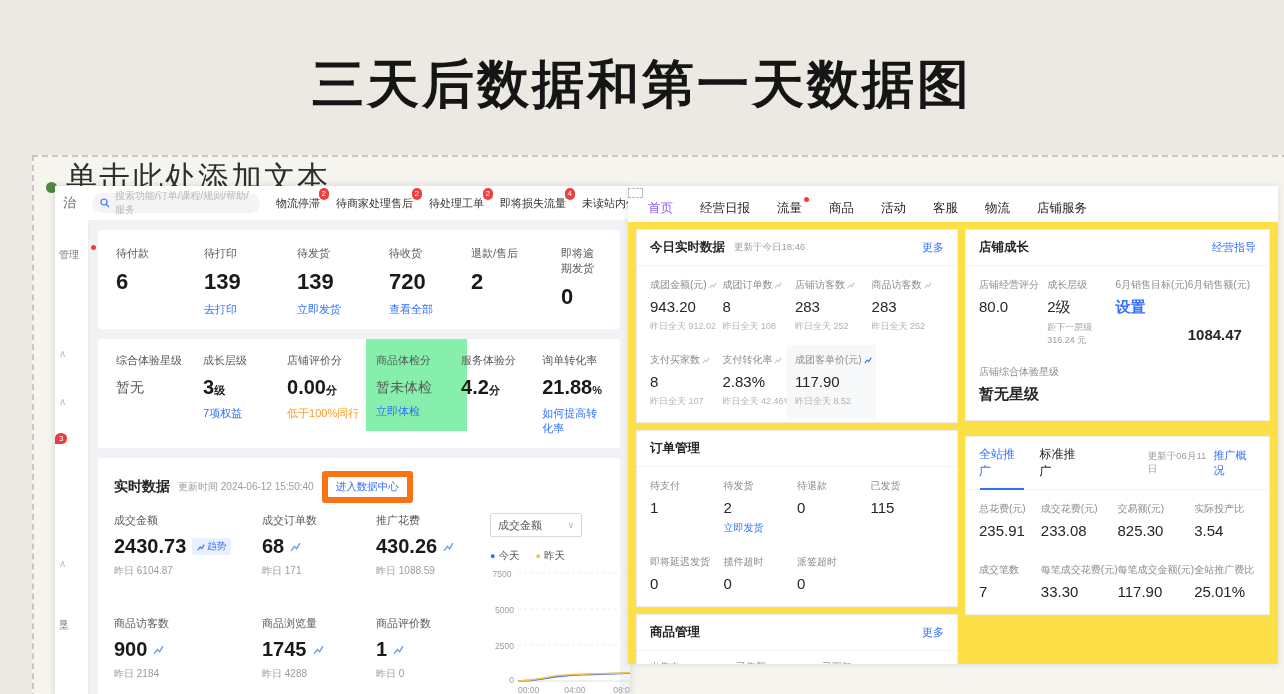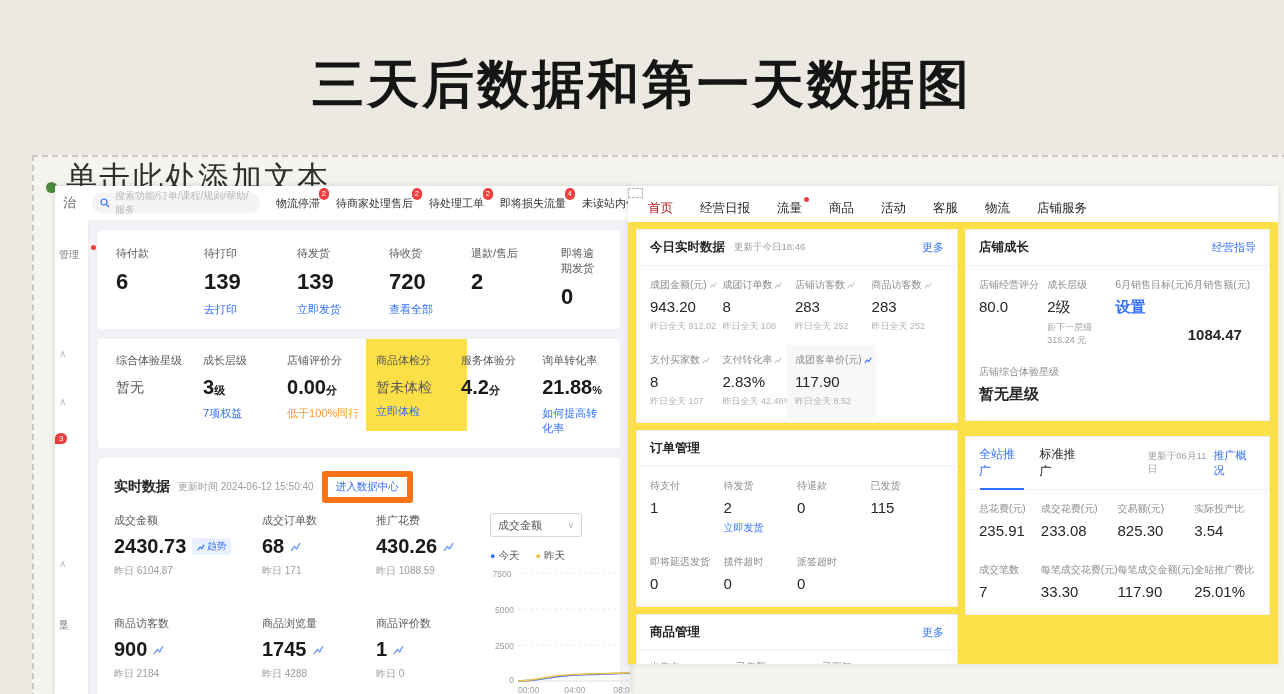--- a/index.html
+++ b/index.html
@@ -32,21 +32,21 @@
        display:flex;flex-direction:column;gap:10px;overflow:hidden;}
   .card{background:#fff;border-radius:3px;flex:none;}
   .todo-grid{display:flex;padding:16px 18px 12px;}
   .t-lbl{font-size:11px;color:#595959;}
   .t-val{font-size:22px;font-weight:700;color:#1a1a1a;margin-top:8px;}
   .t-link{font-size:11px;color:#3370ff;margin-top:7px;cursor:pointer;}
   .rate-grid{display:flex;padding:14px 18px 12px;}
   .r-val{font-size:20px;font-weight:700;color:#1a1a1a;margin-top:8px;}
   .r-val.plain{font-size:14px;font-weight:400;color:#595959;margin-top:11px;}
   .r-unit{font-size:11px;font-weight:700;}
-  .hl-col{background:#fde047;margin:-14px -6px -12px -10px;padding:14px 6px 12px 10px;}
+  .hl-col{background:#86efac;margin:-14px -6px -12px -10px;padding:14px 6px 12px 10px;}
   .lk-orange{color:#ff9a2e !important;}
   .rt-head{display:flex;align-items:center;gap:8px;padding:13px 16px 4px;}
   .rt-title{font-size:14px;font-weight:700;color:#262626;}
   .rt-upd{font-size:10px;color:#9c9c9c;}
   .rt-btn{font-size:10.5px;color:#3370ff;border:6px solid #f97316;border-radius:3px;padding:3px 8px;cursor:pointer;}
   .rt-body{display:flex;padding:6px 16px 10px;}
   .lm-grid{width:372px;display:grid;grid-template-columns:148px 114px 110px;row-gap:22px;}
   .lm-lbl{font-size:11px;color:#595959;}
   .lm-valrow{display:flex;align-items:center;gap:6px;margin-top:7px;}
   .lm-val{font-size:20px;font-weight:700;color:#1a1a1a;}
@@ -62,21 +62,21 @@
   .ytick{position:absolute;left:0;font-size:8.5px;color:#9c9c9c;width:24px;text-align:right;}
   .xticks{display:flex;font-size:8.5px;color:#9c9c9c;width:140px;margin-left:28px;position:relative;}
   .xticks span{position:absolute;top:0;}
 
   
   .shot-right{position:absolute;left:628px;top:186px;width:650px;height:478px;background:#fff;z-index:3;
        box-shadow:0 0 7px rgba(0,0,0,.10);}
   .dash-ico{position:absolute;top:2px;left:0px;width:13px;height:8px;border:1px dashed #a9a9a9;opacity:.8;}
   .tabs{height:36px;display:flex;align-items:center;gap:27px;padding:4px 0 0 20px;font-size:12.5px;color:#262626;}
   .tab{position:relative;cursor:pointer;}
-  .tab.active{color:#b91c1c;}
+  .tab.active{color:#8b5cf6;}
   .tab.active::after{content:"";position:absolute;left:1px;right:1px;bottom:-10px;height:3px;background:#3370ff;}
   .tab.reddot::before{content:"";position:absolute;top:-3px;right:-7px;width:5px;height:5px;border-radius:50%;background:#f03e3e;}
   .rc-body{position:absolute;top:36px;left:0;right:0;bottom:0;background:#fde047;padding:7px 8px;display:flex;gap:7px;
        box-sizing:border-box;overflow:hidden;}
   .col-l{width:322px;display:flex;flex-direction:column;gap:7px;flex:none;}
   .col-r{flex:1;display:flex;flex-direction:column;gap:15px;}
   .sec{background:#fff;border:1px solid #ececec;flex:none;}
   .sec-h{display:flex;align-items:center;padding:9px 13px;border-bottom:1px solid #f2f2f2;position:relative;}
   .sec-title{font-size:12.5px;font-weight:700;color:#262626;}
   .sec-upd{font-size:9.5px;color:#9c9c9c;margin-left:9px;font-weight:400;}

